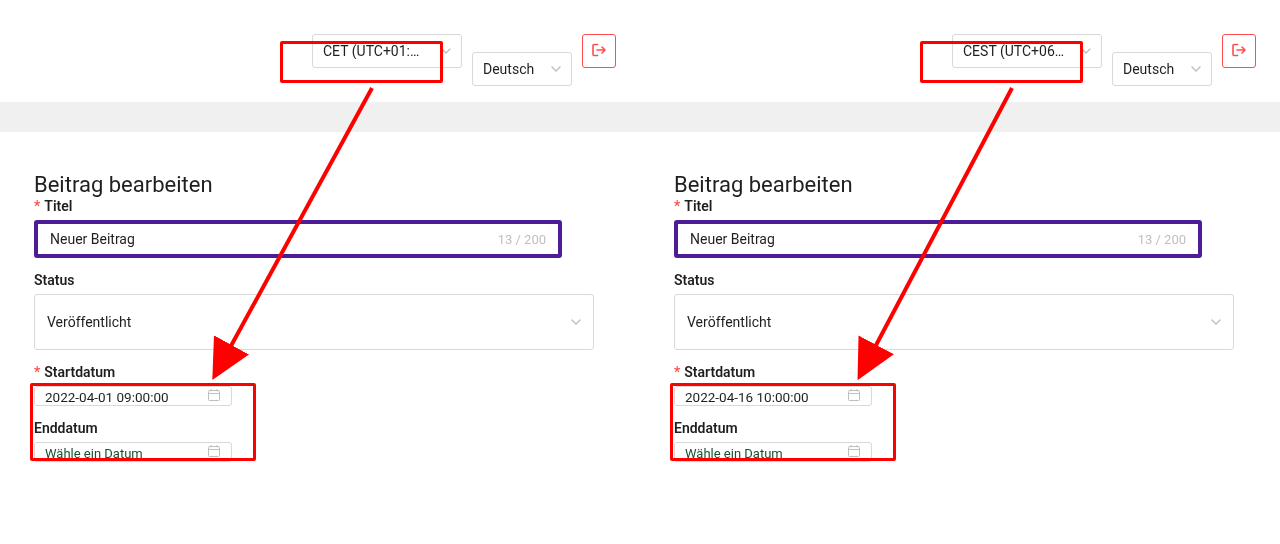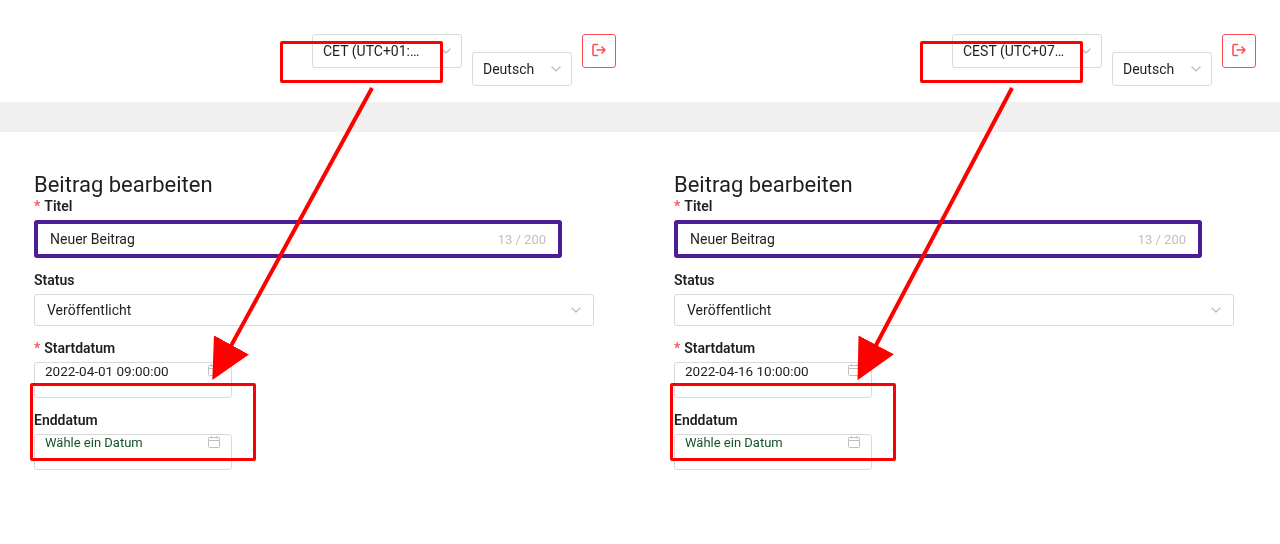--- a/index.html
+++ b/index.html
@@ -100,33 +100,33 @@
     background: #fff;
     justify-content: space-between;
   }
   .text-input .value { color: #1f1f1f; }
   .text-input .counter { color: #bfbfbf; font-size: 13px; }
   .status-select {
     display: flex;
     align-items: center;
     border: 1px solid #d9d9d9;
     border-radius: 3px;
-    height: 32px;
+    height: 56px;
     padding: 0 12px;
     width: 560px;
     background: #fff;
     justify-content: space-between;
     cursor: pointer;
   }
   .date-input {
     display: flex;
-    align-items: flex-start;
+    align-items: flex-end;
     border: 1px solid #d9d9d9;
     border-radius: 3px;
-    height: 36px;
+    height: 20px;
     padding: 0 10px;
     width: 198px;
     background: #fff;
     justify-content: space-between;
     cursor: pointer;
   }
   .date-input .value { color: #1f1f1f; font-size: 13.5px; }
   .date-input .placeholder { color: #14532d; font-size: 13px; }
   .cal-icon { color: #bfbfbf; flex: 0 0 auto; }
   .muted { color: #bfbfbf; }
@@ -247,21 +247,21 @@
           </marker>
         </defs>
       <line x1="372" y1="88" x2="220" y2="366" stroke="#ff0000" stroke-width="4" marker-end="url(#ahL)"></line>
     </svg>
   </div>
 
   <div class="panel">
 
     <div class="topbar">
       <div class="select tz">
-        <span class="label">CEST (UTC+07…</span>
+        <span class="label">CEST (UTC+06…</span>
         <span class="chev muted">
           <svg width="10" height="10" viewBox="0 0 10 10">
               <path d="M1 3 L5 7 L9 3" stroke="#bfbfbf" stroke-width="1.4" fill="none" stroke-linecap="round"></path>
             </svg>
         </span>
       </div>
       <div class="select lang">
         <span class="label">Deutsch</span>
         <span class="chev muted">
           <svg width="10" height="10" viewBox="0 0 10 10">

